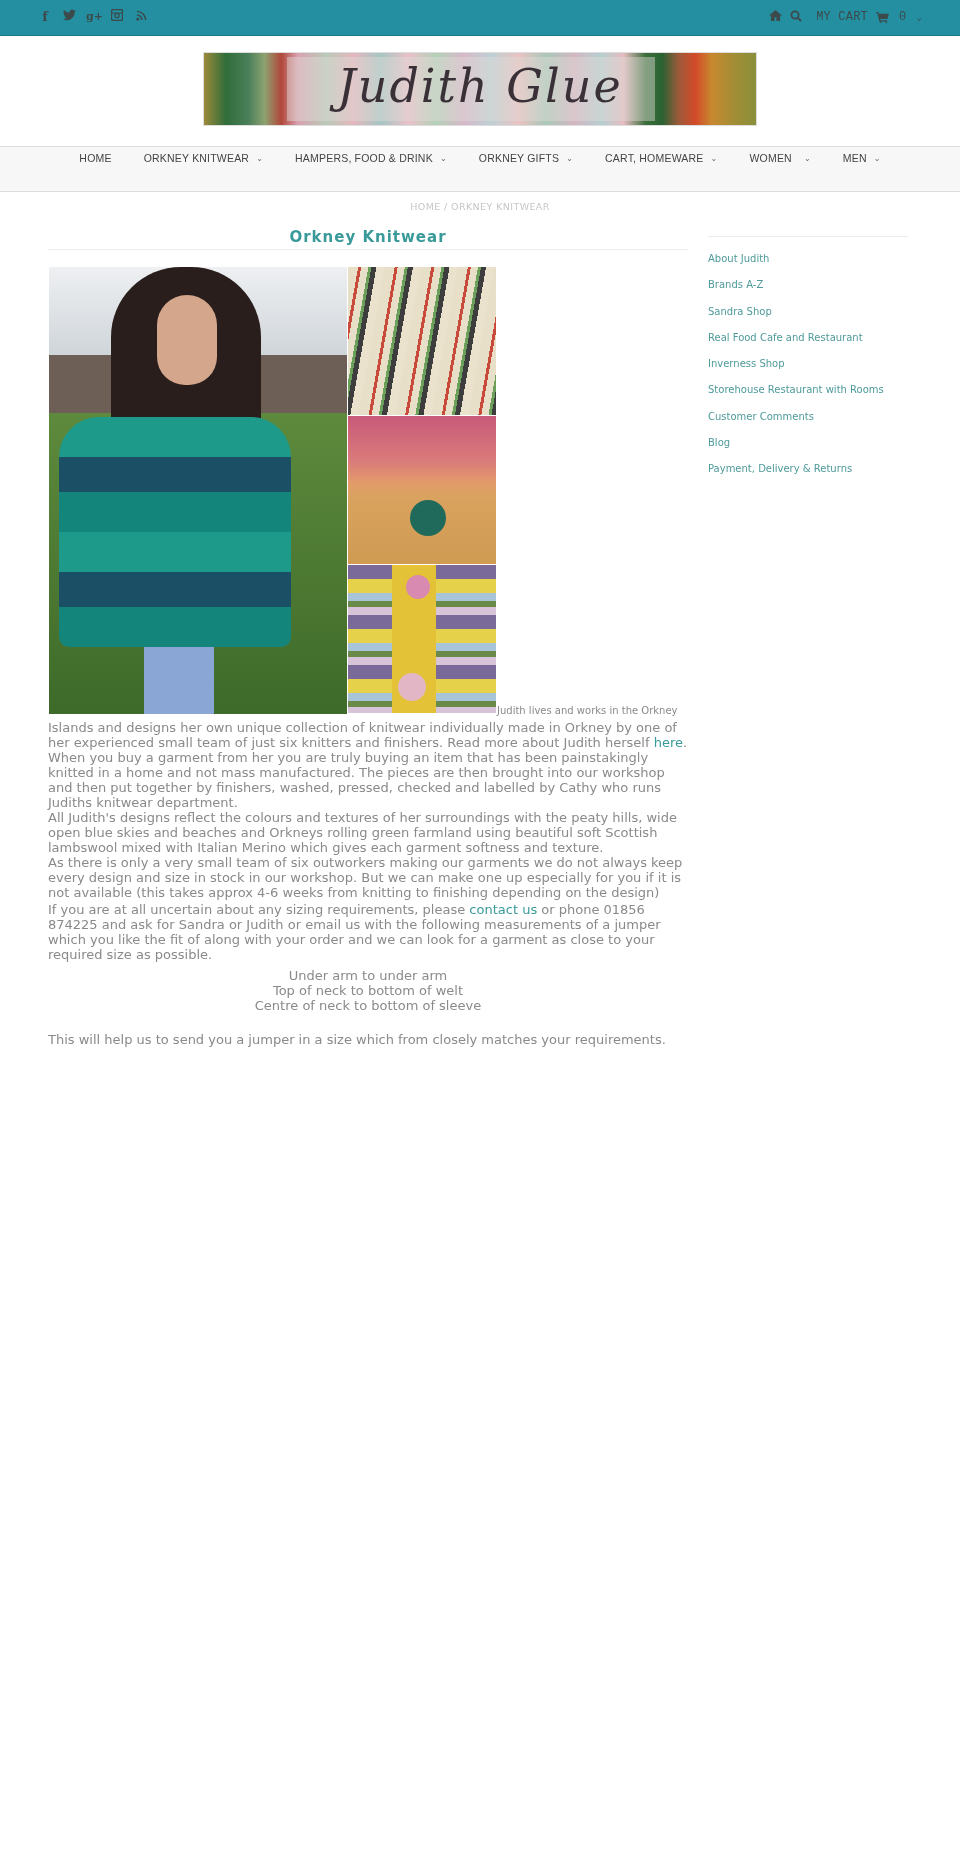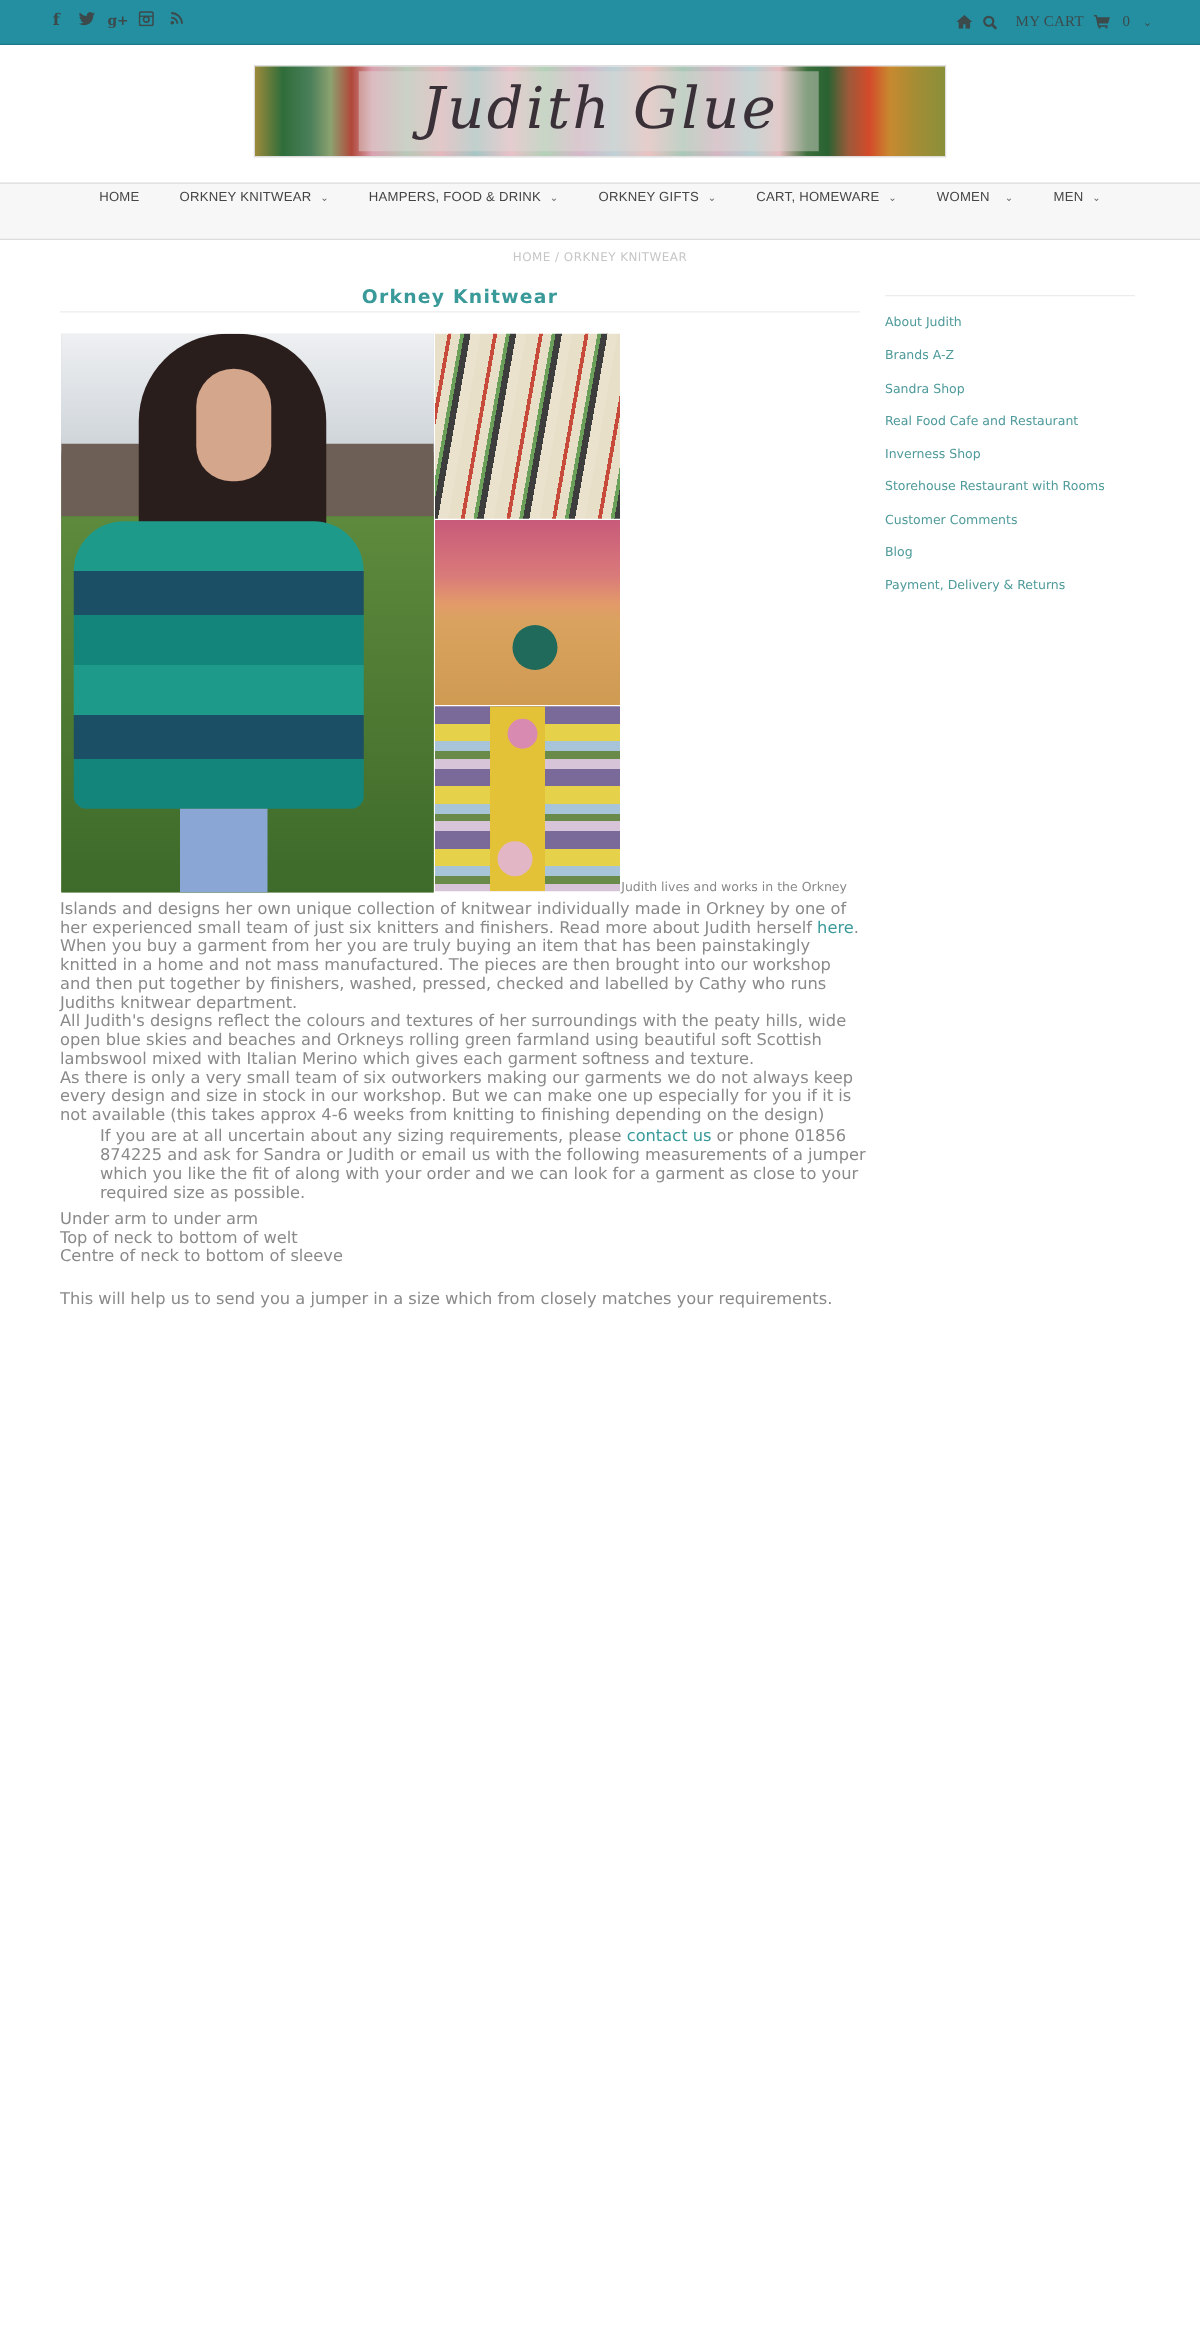--- a/index.html
+++ b/index.html
@@ -3,21 +3,21 @@
 <meta charset="utf-8">
 <style>
   * { box-sizing: border-box; margin: 0; padding: 0; }
   html, body { width: 960px; height: 1875px; background: #ffffff; overflow: hidden; }
   body { font-family: "DejaVu Sans", sans-serif; color: #999; position: relative; }
 
   
   .topbar { position: absolute; left: 0; top: 0; width: 960px; height: 36px; background: #238fa0; border-bottom: 1px solid #1d7a88; }
   .social { position: absolute; left: 38px; top: 9px; display: flex; gap: 10px; align-items: center; }
   .social .ico { width: 14px; height: 16px; color: #3c4a4c; font-size: 13px; line-height: 16px; text-align: center; font-family: "DejaVu Serif", serif; font-weight: bold; }
-  .topright { position: absolute; right: 38px; top: 10px; display: flex; align-items: center; gap: 8px; color: #3c4a4c; font-family: Liberation Serif, serif; font-size: 12px; letter-spacing: 0.2px; }
+  .topright { position: absolute; right: 38px; top: 10px; display: flex; gap: 8px; color: #3c4a4c; font-family: Liberation Mono, monospace; font-size: 12px; letter-spacing: 0.2px; }
   .topright svg { display: block; }
   .cart-label { color: #3c4a4c; margin-left: 6px; }
   .cart-count { margin-left: 4px; }
   .chev-small { margin-left: 6px; font-size: 9px; }
 
   
   .logo { position: absolute; left: 203px; top: 52px; width: 554px; height: 74px; overflow: hidden; border: 1px solid #ddd; }
   .logo-stripes { position: absolute; inset: 0;
     background: linear-gradient(90deg,#9c8a3b 0%,#2f6d3a 4%,#4a7f5a 8%,#8da270 11%,#b1473a 14%,#d9a2b0 17%,#b9c9b8 22%,#e4b7bd 27%,#a6c6c4 32%,#e9c0c8 37%,#b3d1b8 42%,#d7b8c9 47%,#bed0d4 52%,#eac2c2 57%,#a9c8b8 62%,#d4b6c3 67%,#b6cfd0 72%,#e6bcc0 76%,#3b6f3b 80%,#2a6232 83%,#9c5a3a 86%,#d34a2a 89%,#c8892f 92%,#a28d35 96%,#8a8f3a 100%); }
   .logo-panel { position: absolute; left: 83px; top: 4px; width: 368px; height: 64px; background: rgba(225,220,215,0.45); }
@@ -191,25 +191,25 @@
 </div>
 
 <span class="p1-lead">Judith lives and works in the Orkney</span>
 <div class="content" style="top:720px;">
   <span>Islands and designs her own unique collection of knitwear individually made in Orkney by one of her experienced small team of just six knitters and finishers. Read more about Judith herself </span><a>here</a><span>.</span><br>
   <span>When you buy a garment from her you are truly buying an item that has been painstakingly knitted in a home and not mass manufactured. The pieces are then brought into our workshop and then put together by finishers, washed, pressed, checked and labelled by Cathy who runs Judiths knitwear department.</span><br>
   <span>All Judith's designs reflect the colours and textures of her surroundings with the peaty hills, wide open blue skies and beaches and Orkneys rolling green farmland using beautiful soft Scottish lambswool mixed with Italian Merino which gives each garment softness and texture.</span><br>
   <span>As there is only a very small team of six outworkers making our garments we do not always keep every design and size in stock in our workshop. But we can make one up especially for you if it is not available (this takes approx 4-6 weeks from knitting to finishing depending on the design)</span>
 </div>
 
-<div class="content" style="top:902px;margin-left:32px;">
+<div class="content" style="top:902px;">
   <span>If you are at all uncertain about any sizing requirements, please </span><a>contact us</a><span> or phone 01856 874225 and ask for Sandra or Judith or email us with the following measurements of a jumper which you like the fit of along with your order and we can look for a garment as close to your required size as possible.</span>
 </div>
 
-<div class="content" style="top:968px;">
+<div class="content" style="top:968px;text-align:center;">
   <div>Under arm to under arm</div>
   <div>Top of neck to bottom of welt</div>
   <div>Centre of neck to bottom of sleeve</div>
 </div>
 
 <div class="content" style="top:1032px;">This will help us to send you a jumper in a size which from closely matches your requirements.</div>
 
 <div class="side-rule"></div>
 <aside class="sidebar">
   <a class="link">About Judith</a>

